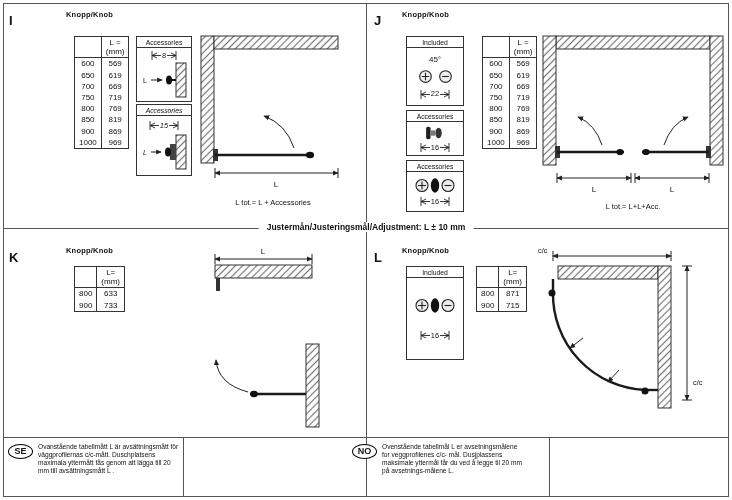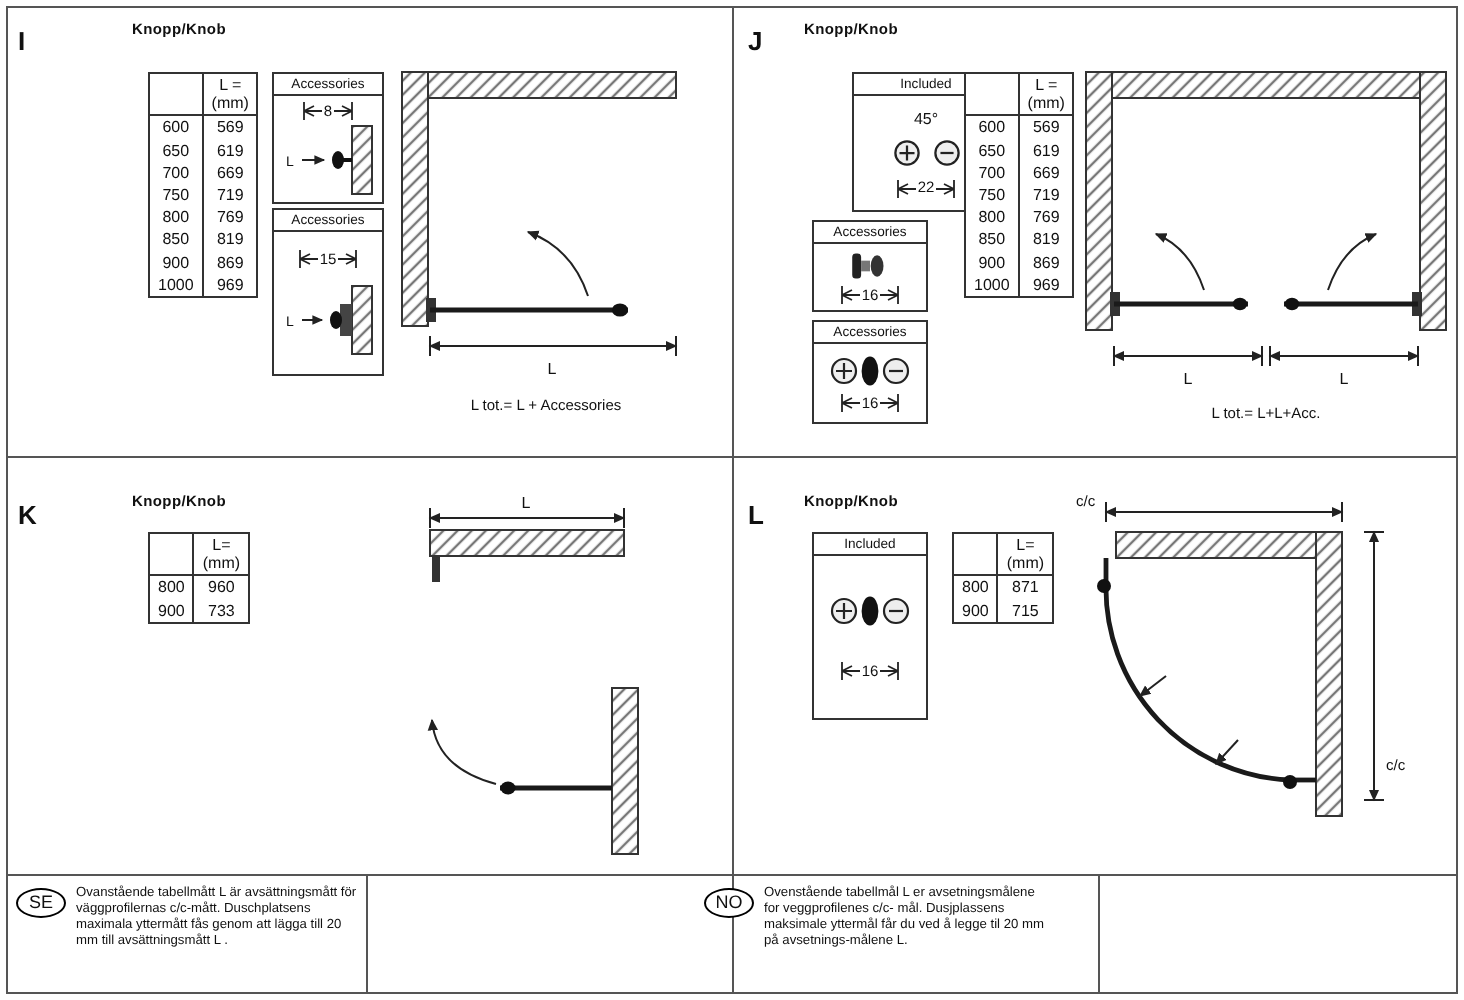--- a/index.html
+++ b/index.html
@@ -21,36 +21,37 @@
   .box-title { width:100%; text-align:center; font-size:6.8px; padding:1.5px 0; border-bottom:1px solid #333; }
   .box-body { flex:1; width:100%; display:flex; flex-direction:column; align-items:center; justify-content:space-evenly; padding:1px 0; }
   .dim { display:flex; align-items:center; gap:1px; font-size:7.5px; line-height:1; }
   .angle-txt { font-size:8px; }
   
   .vline { position:absolute; width:0; border-left:1px solid #555; }
   .hline { position:absolute; height:0; border-top:1px solid #555; }
   .mid-label { position:absolute; top:222px; left:50%; transform:translateX(-50%); background:#fff; padding:0 8px; font-size:8.5px; font-weight:bold; white-space:nowrap; z-index:2; }
   
   .footnote { position:absolute; top:443px; }
-  .badge { position:absolute; left:2px; top:1px; min-width:25px; height:15px; line-height:12.5px; border:1.6px solid #000; border-radius:50%; text-align:center; font-size:9px; font-weight:normal; padding:0 2px; background:#fff; }
+  .badge { position:absolute; left:2px; top:1px; min-width:25px; height:15px; line-height:12.5px; border:1.6px solid #000; border-radius:50%; text-align:center; font-size:9px; font-weight:bold; padding:0 2px; background:#fff; }
   .fn-text { margin-left:32px; font-size:6.6px; line-height:1.2; }
   svg text { font-family:"Liberation Sans","DejaVu Sans",sans-serif; fill:#111; }
 </style>
 </head>
 <body>
 
 <div class="page">
   <div class="frame"></div>
 
   <div class="vline" style="left:366px; top:3px; height:434px;"></div>
   <div class="hline" style="left:3px; right:3px; top:228px;"></div>
   <div class="hline" style="left:3px; right:3px; top:437px;"></div>
   <div class="vline" style="left:183px; top:437px; height:60px;"></div>
   <div class="vline" style="left:366px; top:437px; height:60px;"></div>
   <div class="vline" style="left:549px; top:437px; height:60px;"></div>
+  <div class="mid-label">Justermån/Justeringsmål/Adjustment: L ± 10 mm</div>
 
   <div class="letter" style="left:9px; top:13px;">I</div>
   <div class="hdr" style="left:66px; top:10px;">Knopp/Knob</div>
 
   <table class="dimtable" style="left:74px; top:36px;">
     <thead>
       <tr>
         <th></th>
         <th>
           <span class="thl">L =</span>
@@ -118,21 +119,21 @@
         </defs>
         <rect x="37" y="1" width="10" height="34" fill="url(#hA1)" stroke="#333"></rect>
         <line x1="29" y1="18" x2="37" y2="18" stroke="#111" stroke-width="2"></line>
         <ellipse cx="30" cy="18" rx="3" ry="4.5" fill="#111"></ellipse>
         <text x="4" y="21" font-size="7">L</text>
         <line x1="12" y1="18" x2="23" y2="18" stroke="#222" stroke-width="1" marker-end="url(#mA1)"></line>
       </svg>
     </div>
   </div>
 
-  <div class="box" style="left:136px; top:104px; width:56px; height:84px;">
+  <div class="box" style="left:136px; top:104px; width:56px; height:72px;font-style:italic;">
     <div class="box-title">Accessories</div>
     <div class="box-body">
       <div class="dim">
         <svg width="10" height="9">
             <path d="M1,0 V9 M1,4.5 H10 M1,4.5 L6,2 M1,4.5 L6,7" stroke="#222" fill="none" stroke-width="0.9"></path>
           </svg>
         <span>15</span>
         <svg width="10" height="9">
             <path d="M9,0 V9 M0,4.5 H9 M9,4.5 L4,2 M9,4.5 L4,7" stroke="#222" fill="none" stroke-width="0.9"></path>
           </svg>
@@ -177,21 +178,21 @@
       <line x1="142" y1="140" x2="142" y2="150"></line>
       <line x1="19" y1="145" x2="142" y2="145" marker-start="url(#mI)" marker-end="url(#mI)"></line>
     </g>
     <text x="80" y="159" text-anchor="middle" font-size="8">L</text>
     <text x="77" y="177" text-anchor="middle" font-size="7.5">L tot.= L + Accessories</text>
   </svg>
 
   <div class="letter" style="left:374px; top:13px;">J</div>
   <div class="hdr" style="left:402px; top:10px;">Knopp/Knob</div>
 
-  <div class="box" style="left:426px; top:36px; width:74px; height:70px;">
+  <div class="box" style="left:406px; top:36px; width:58px; height:70px;">
     <div class="box-title">Included</div>
     <div class="box-body">
       <div class="angle-txt">45°</div>
       <div style="display:flex; gap:5px; align-items:center;">
         <svg width="15" height="15" viewBox="0 0 16 16">
             <circle cx="8" cy="8" r="6.2" fill="#eee" stroke="#222" stroke-width="1.2"></circle>
             <path d="M8,4 V12 M4,8 H12" stroke="#222" stroke-width="1.2" fill="none"></path>
           </svg>
         <svg width="15" height="15" viewBox="0 0 16 16">
             <circle cx="8" cy="8" r="6.2" fill="#eee" stroke="#222" stroke-width="1.2"></circle>
@@ -343,21 +344,21 @@
         <th></th>
         <th>
           <span class="thl">L=</span>
           <span class="thl">(mm)</span>
         </th>
       </tr>
     </thead>
     <tbody>
       <tr>
           <td>800</td>
-          <td>960</td>
+          <td>633</td>
         </tr>
       <tr>
           <td>900</td>
           <td>733</td>
         </tr>
     </tbody>
   </table>
 
   <svg class="abs" style="left:190px; top:244px;" width="150" height="190" viewBox="0 0 150 190">
     <defs>

